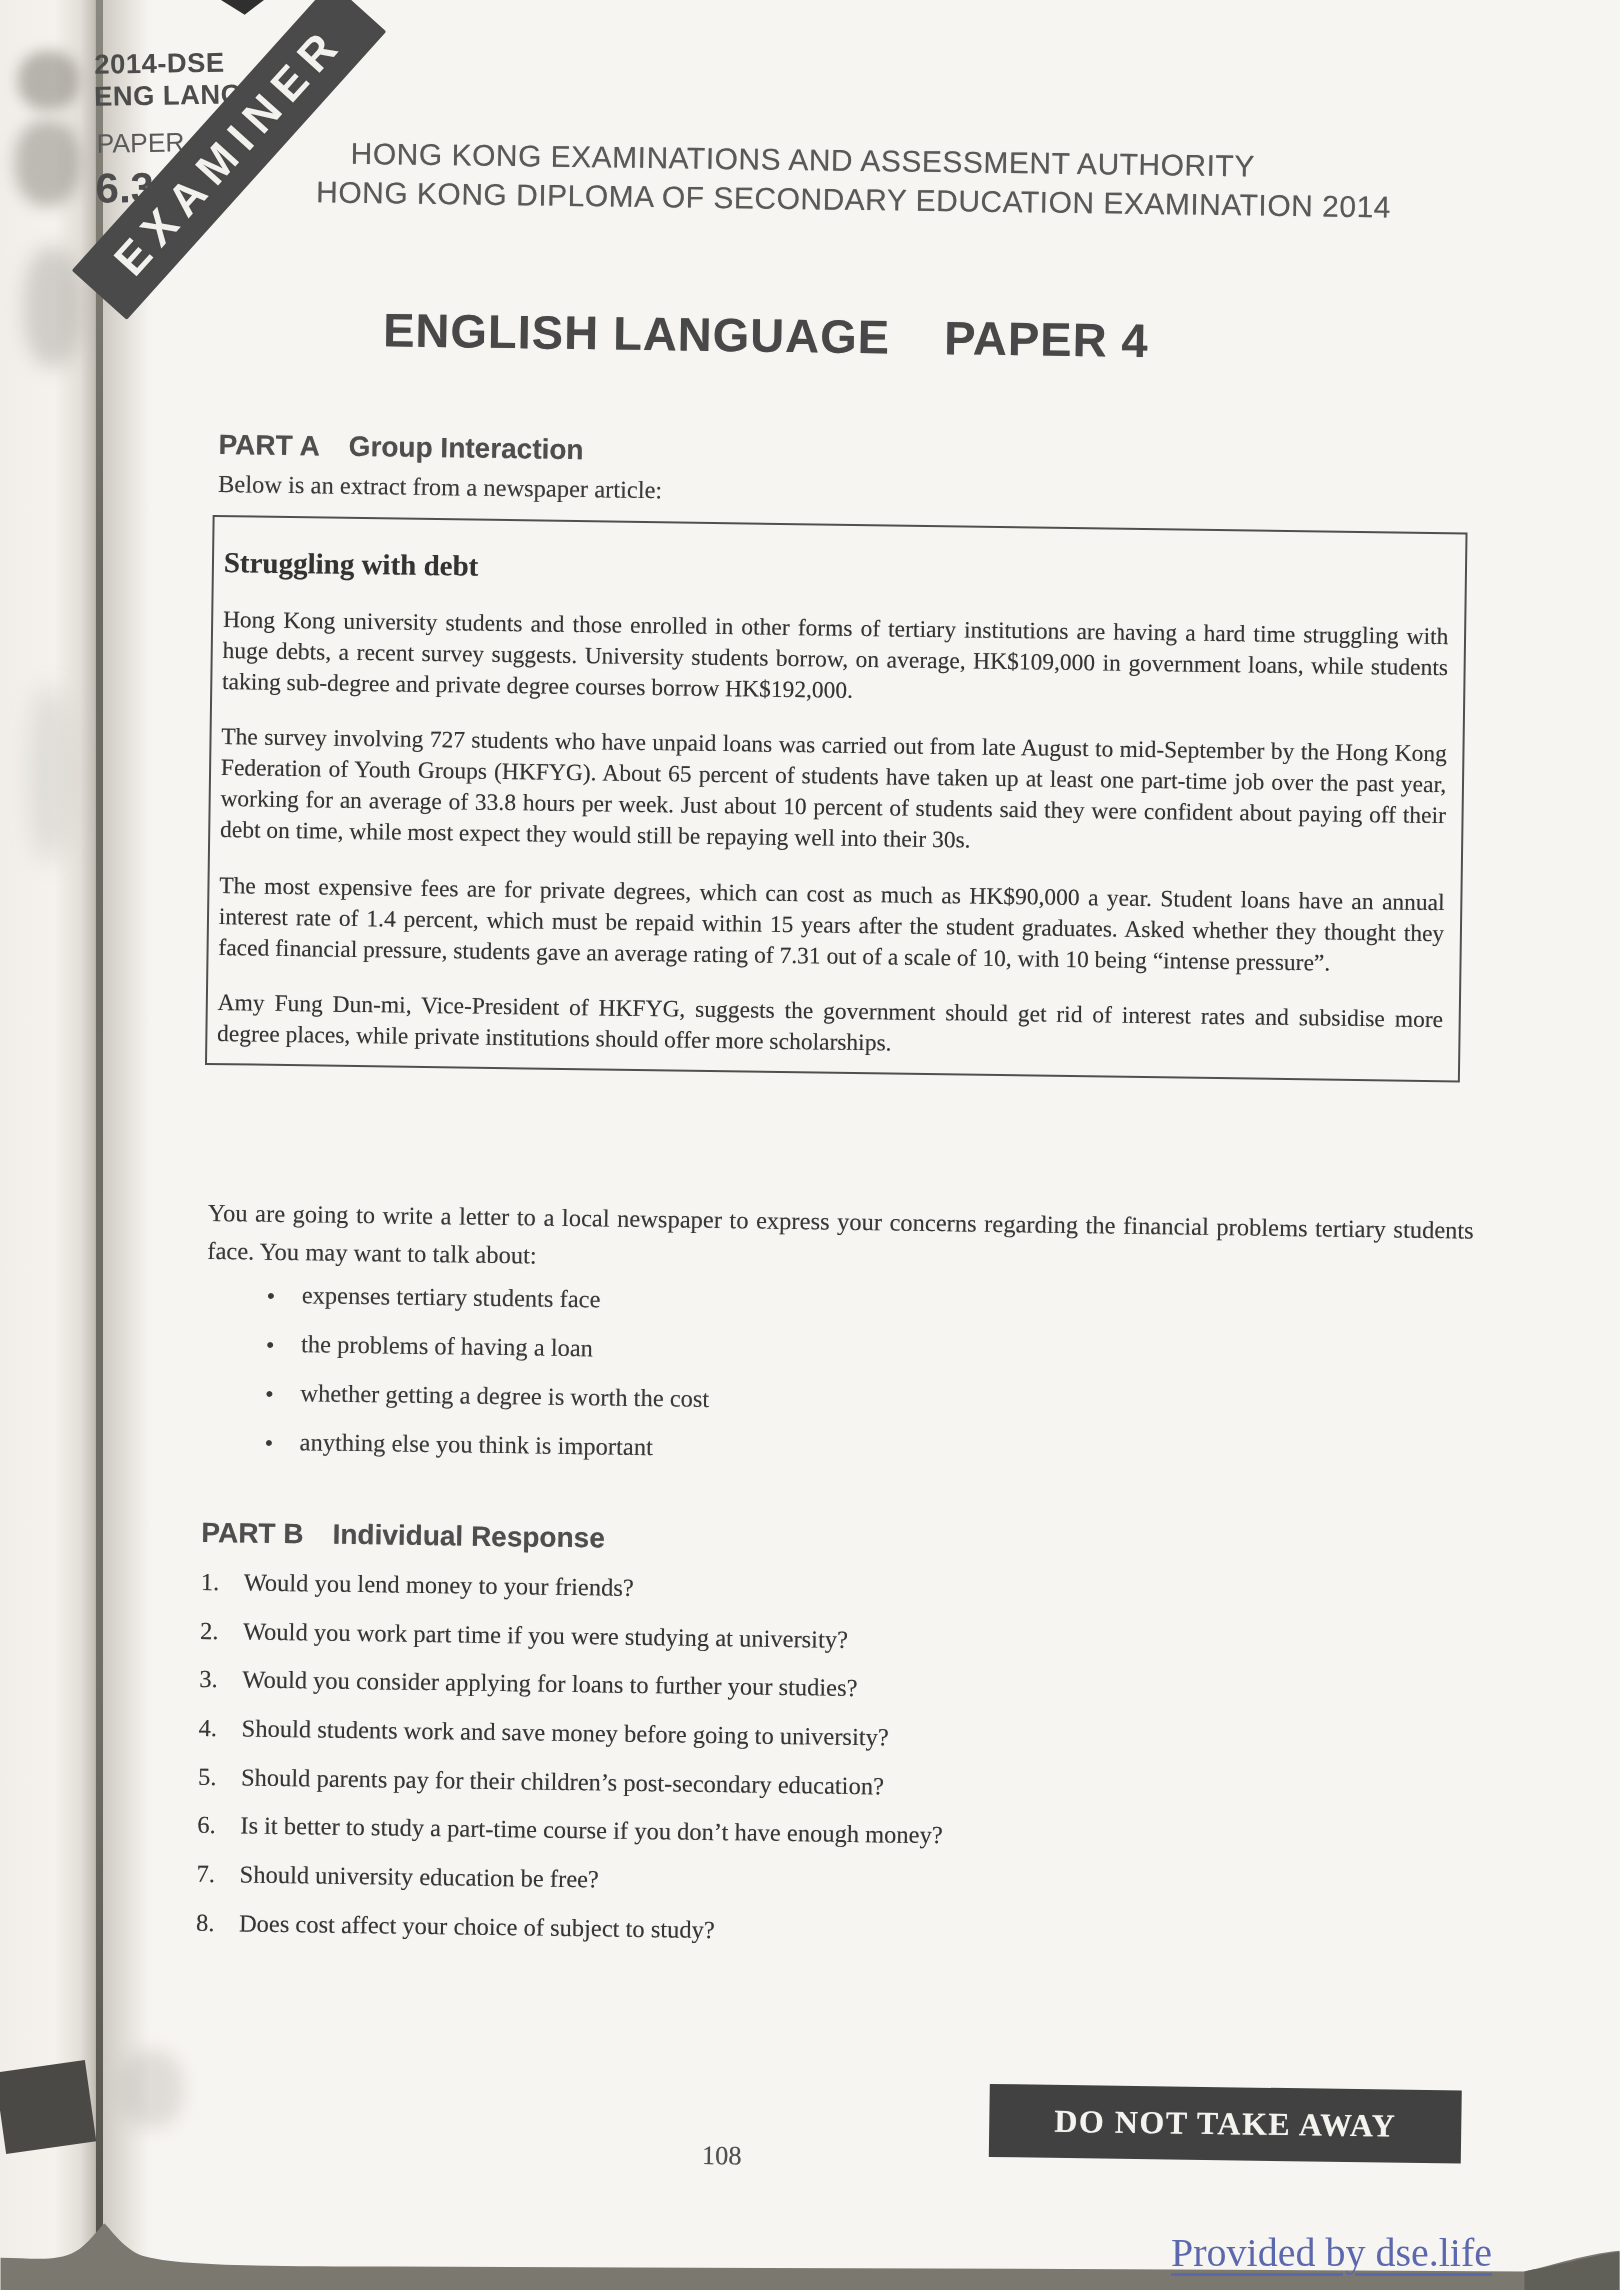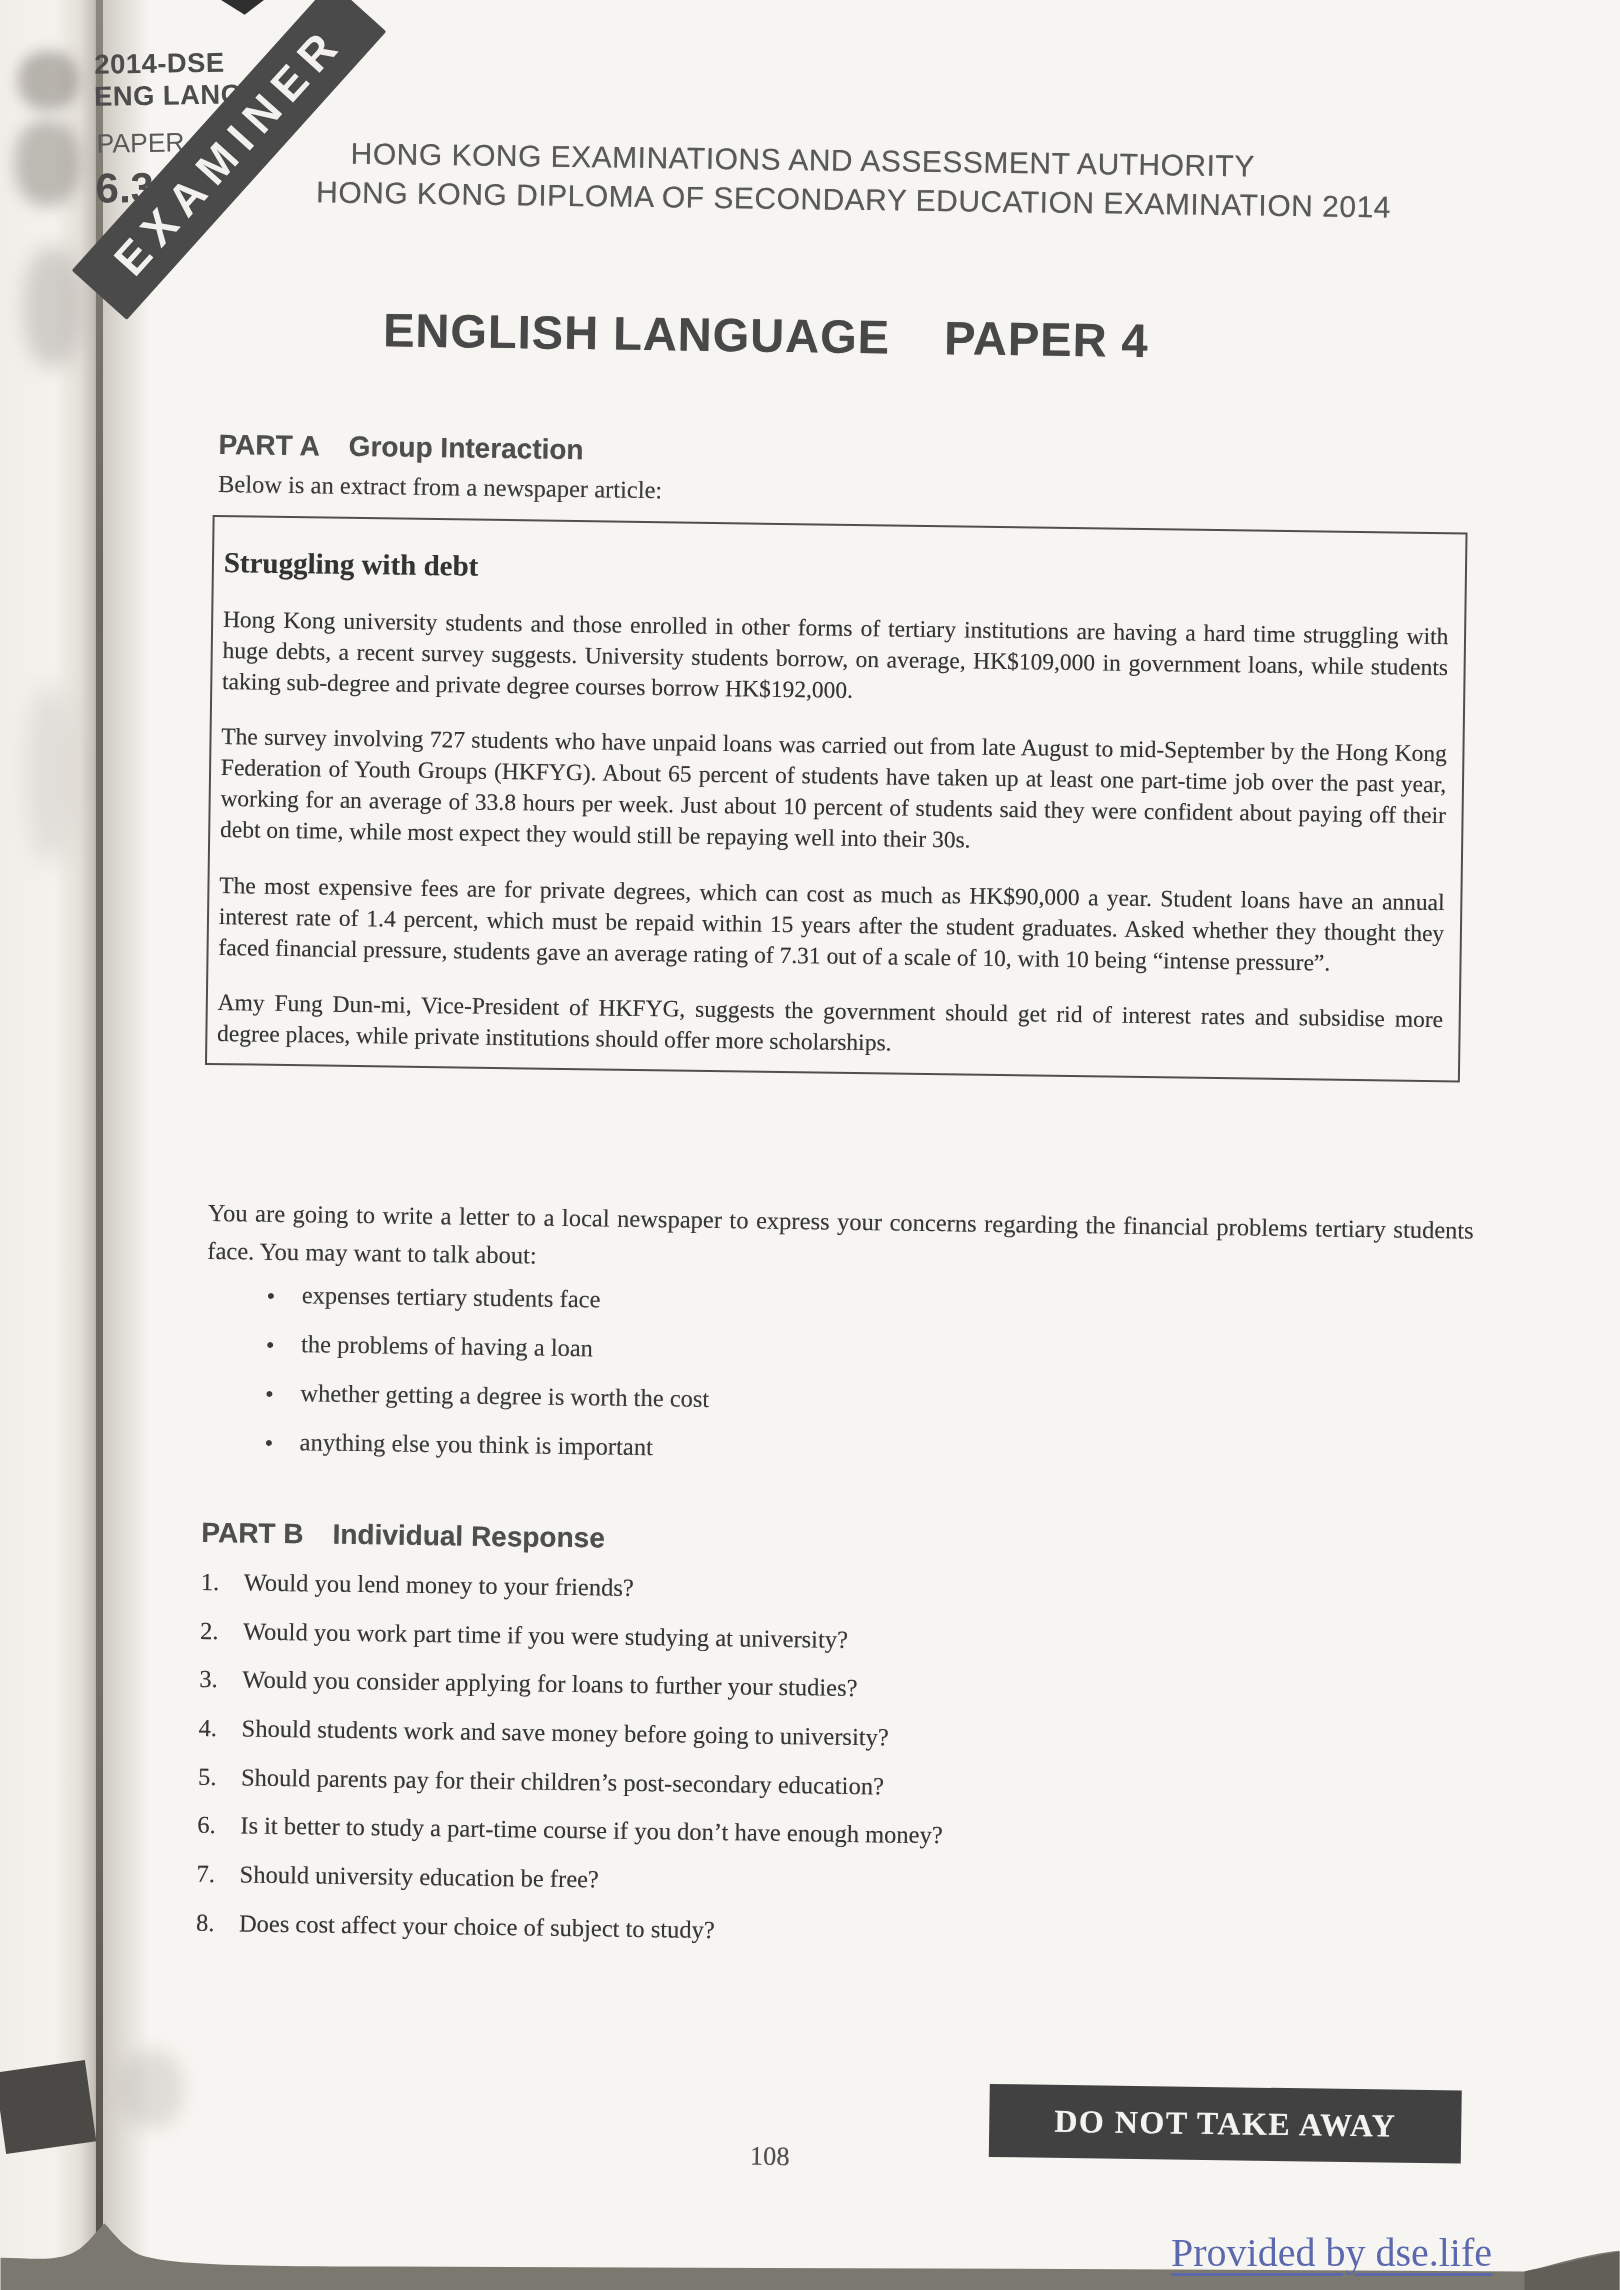--- a/index.html
+++ b/index.html
@@ -61,21 +61,21 @@
   #task-prompt{left:218px;top:1194px;width:1266px;font-size:24.5px;line-height:38px;text-align:justify;color:#383838;}
   #bullets{left:278px;top:1280px;width:1078px;}
   .bullet-row{display:flex;align-items:baseline;height:49px;font-size:24.5px;color:#3a3a3a;}
   .bdot{font-size:13.7px;width:35px;color:#3a3a3a;position:relative;top:-2.9px;}
 
   #part-b-head{left:216px;top:1517px;}
   #questions{left:216px;top:1566px;width:1225px;}
   .q-row{display:flex;font-size:24.5px;color:#363636;line-height:32px;margin-bottom:16.7px;}
   .q-num{width:43px;flex:none;}
 
-  #page-num{left:725px;top:2133px;font-size:26.5px;color:#4f4f4f;margin-left:48px;}
+  #page-num{left:725px;top:2133px;font-size:26.5px;color:#4f4f4f;}
   #notice-box{left:1012px;top:2073px;width:472px;height:73px;background:#414141;
     display:flex;align-items:center;justify-content:center;}
   #notice-box span{color:#f4f3ef;font-size:32px;font-weight:bold;letter-spacing:1.5px;
     font-family:"Liberation Serif",serif;text-shadow:0 0 1px rgba(255,255,255,0.4);}
 
   
   #band-svg{left:0;top:2196px;width:1620px;height:95px;}
   #watermark{left:1171px;top:2229px;font-size:40px;color:#5c68ae;
     text-decoration:underline;text-decoration-thickness:2.9px;text-underline-offset:6.9px;
     font-family:"Liberation Serif",serif;white-space:nowrap;}

